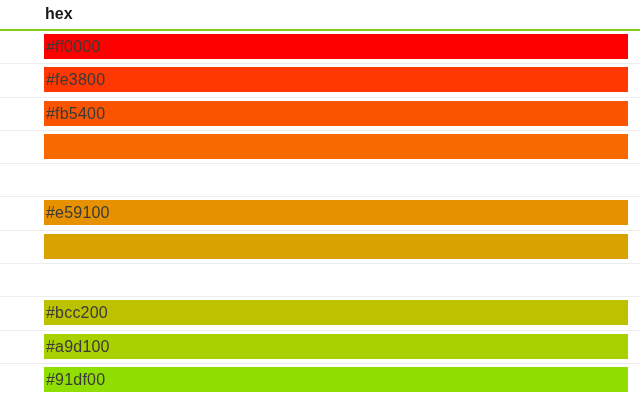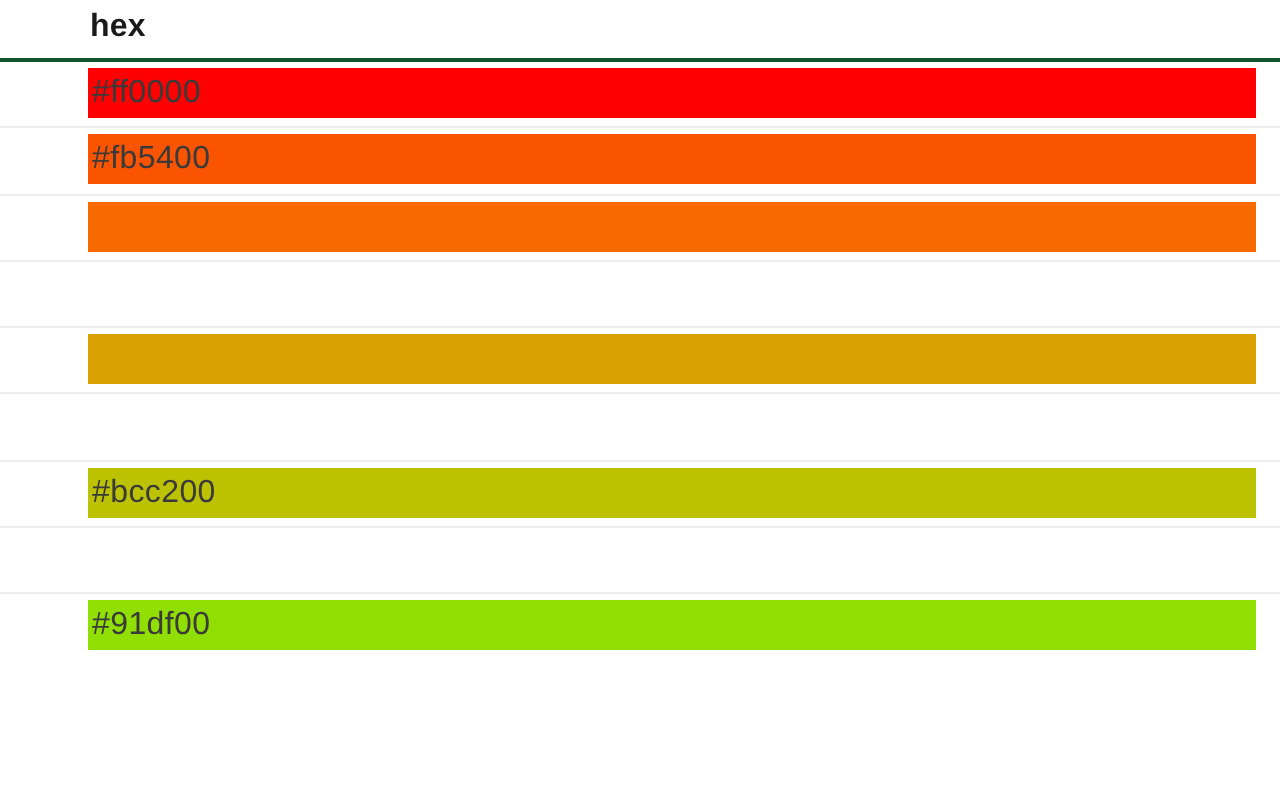--- a/index.html
+++ b/index.html
@@ -21,21 +21,21 @@
     width: 640px;
     height: 400px;
     box-sizing: border-box;
   }
 
   
   .table-header {
     position: relative;
     height: 31px;
     box-sizing: border-box;
-    border-bottom: 2px solid #14532d;
+    border-bottom: 2px solid #84cc16;
   }
   .th-hex {
     position: absolute;
     left: 45px;
     top: 4px;
     font-size: 16px;
     font-weight: bold;
     color: #1a1a1a;
     letter-spacing: 0.1px;
     line-height: 20px;
@@ -105,51 +105,69 @@
       <div class="color-row">
         <div class="rank-cell"></div>
         <div class="swatch-cell">
           <div class="swatch-bar" style="background: rgb(255, 0, 0);"></div>
           <div class="swatch-label">#ff0000</div>
         </div>
       </div>
       <div class="color-row">
         <div class="rank-cell"></div>
         <div class="swatch-cell">
+          <div class="swatch-bar" style="background: rgb(254, 56, 0);"></div>
+          <div class="swatch-label">#fe3800</div>
+        </div>
+      </div>
+      <div class="color-row">
+        <div class="rank-cell"></div>
+        <div class="swatch-cell">
           <div class="swatch-bar" style="background: rgb(251, 84, 0);"></div>
           <div class="swatch-label">#fb5400</div>
         </div>
       </div>
       <div class="color-row">
         <div class="rank-cell"></div>
         <div class="swatch-cell">
           <div class="swatch-bar" style="background: rgb(246, 106, 0);"></div>
         </div>
       </div>
       <div class="color-row">
         <div class="rank-cell"></div>
+      </div>
+      <div class="color-row">
+        <div class="rank-cell"></div>
+        <div class="swatch-cell">
+          <div class="swatch-bar" style="background: rgb(229, 145, 0);"></div>
+          <div class="swatch-label">#e59100</div>
+        </div>
       </div>
       <div class="color-row">
         <div class="rank-cell"></div>
         <div class="swatch-cell">
           <div class="swatch-bar" style="background: rgb(218, 162, 0);"></div>
         </div>
       </div>
       <div class="color-row">
         <div class="rank-cell"></div>
       </div>
       <div class="color-row">
         <div class="rank-cell"></div>
         <div class="swatch-cell">
           <div class="swatch-bar" style="background: rgb(188, 194, 0);"></div>
           <div class="swatch-label">#bcc200</div>
         </div>
       </div>
       <div class="color-row">
         <div class="rank-cell"></div>
+        <div class="swatch-cell">
+          <div class="swatch-bar" style="background: rgb(169, 209, 0);"></div>
+          <div class="swatch-label">#a9d100</div>
+        </div>
       </div>
       <div class="color-row">
         <div class="rank-cell"></div>
         <div class="swatch-cell">
           <div class="swatch-bar" style="background: rgb(145, 223, 0);"></div>
           <div class="swatch-label">#91df00</div>
         </div>
       </div>
     </div>
 

